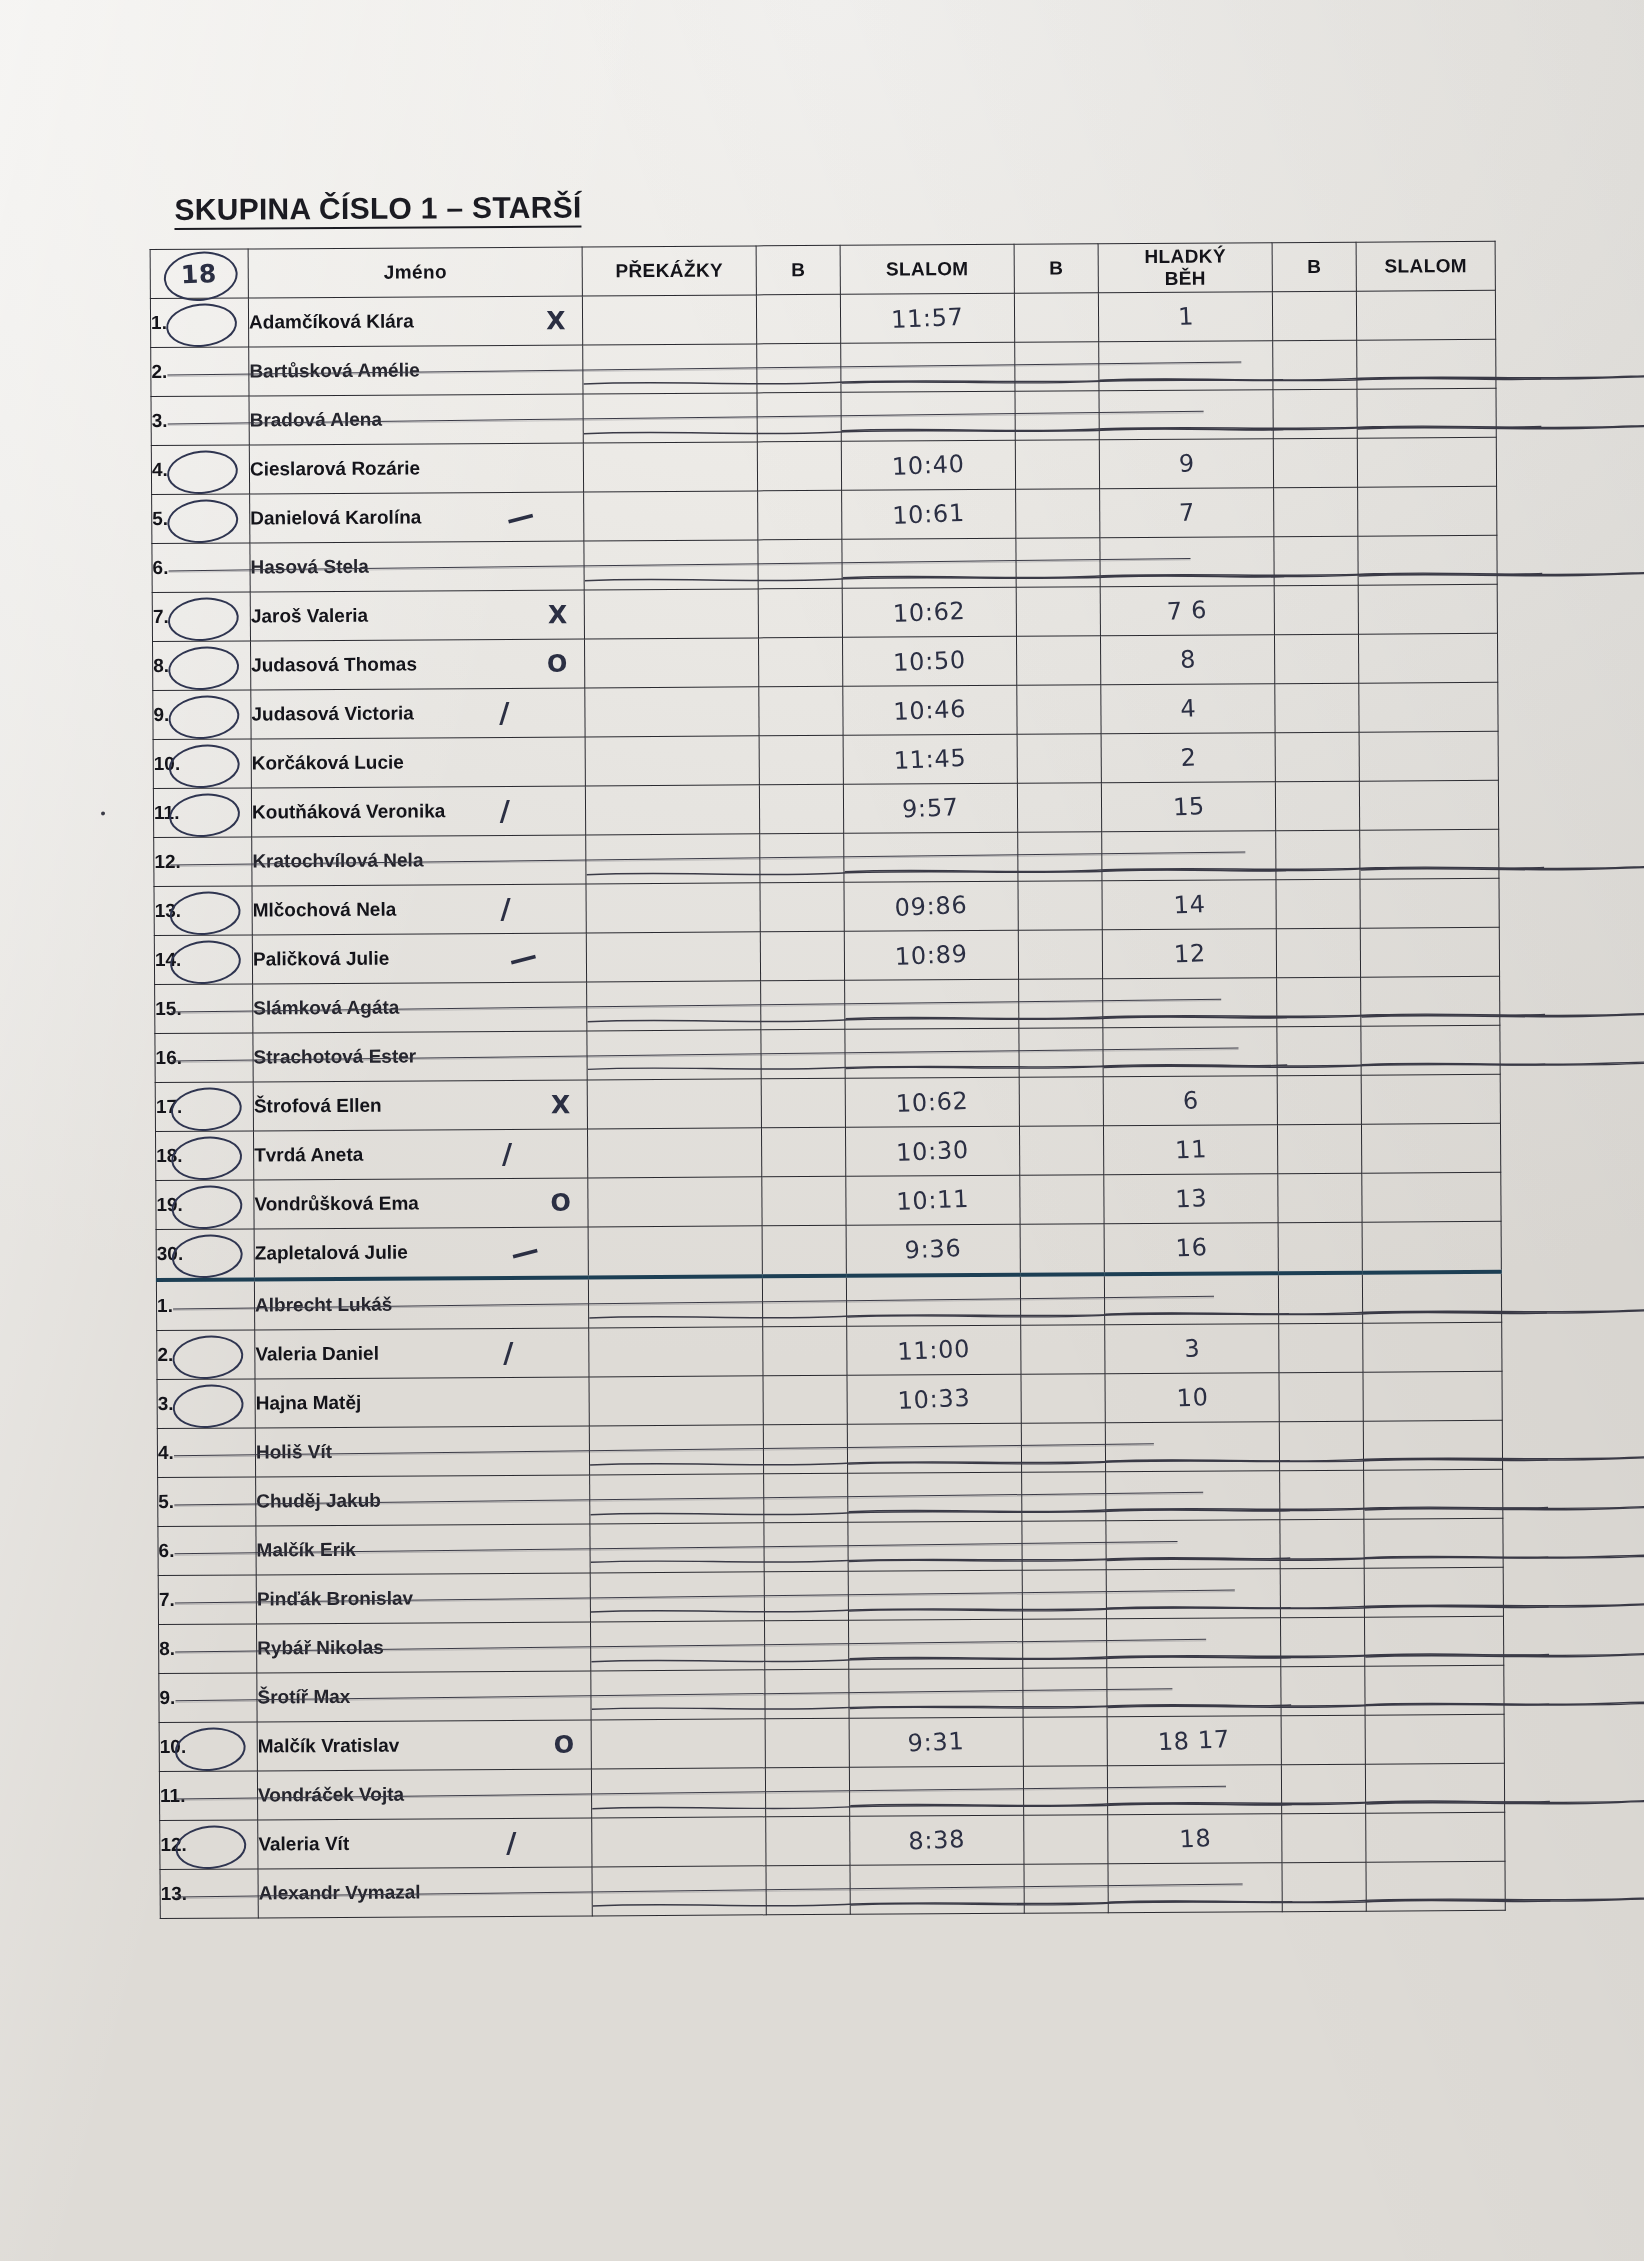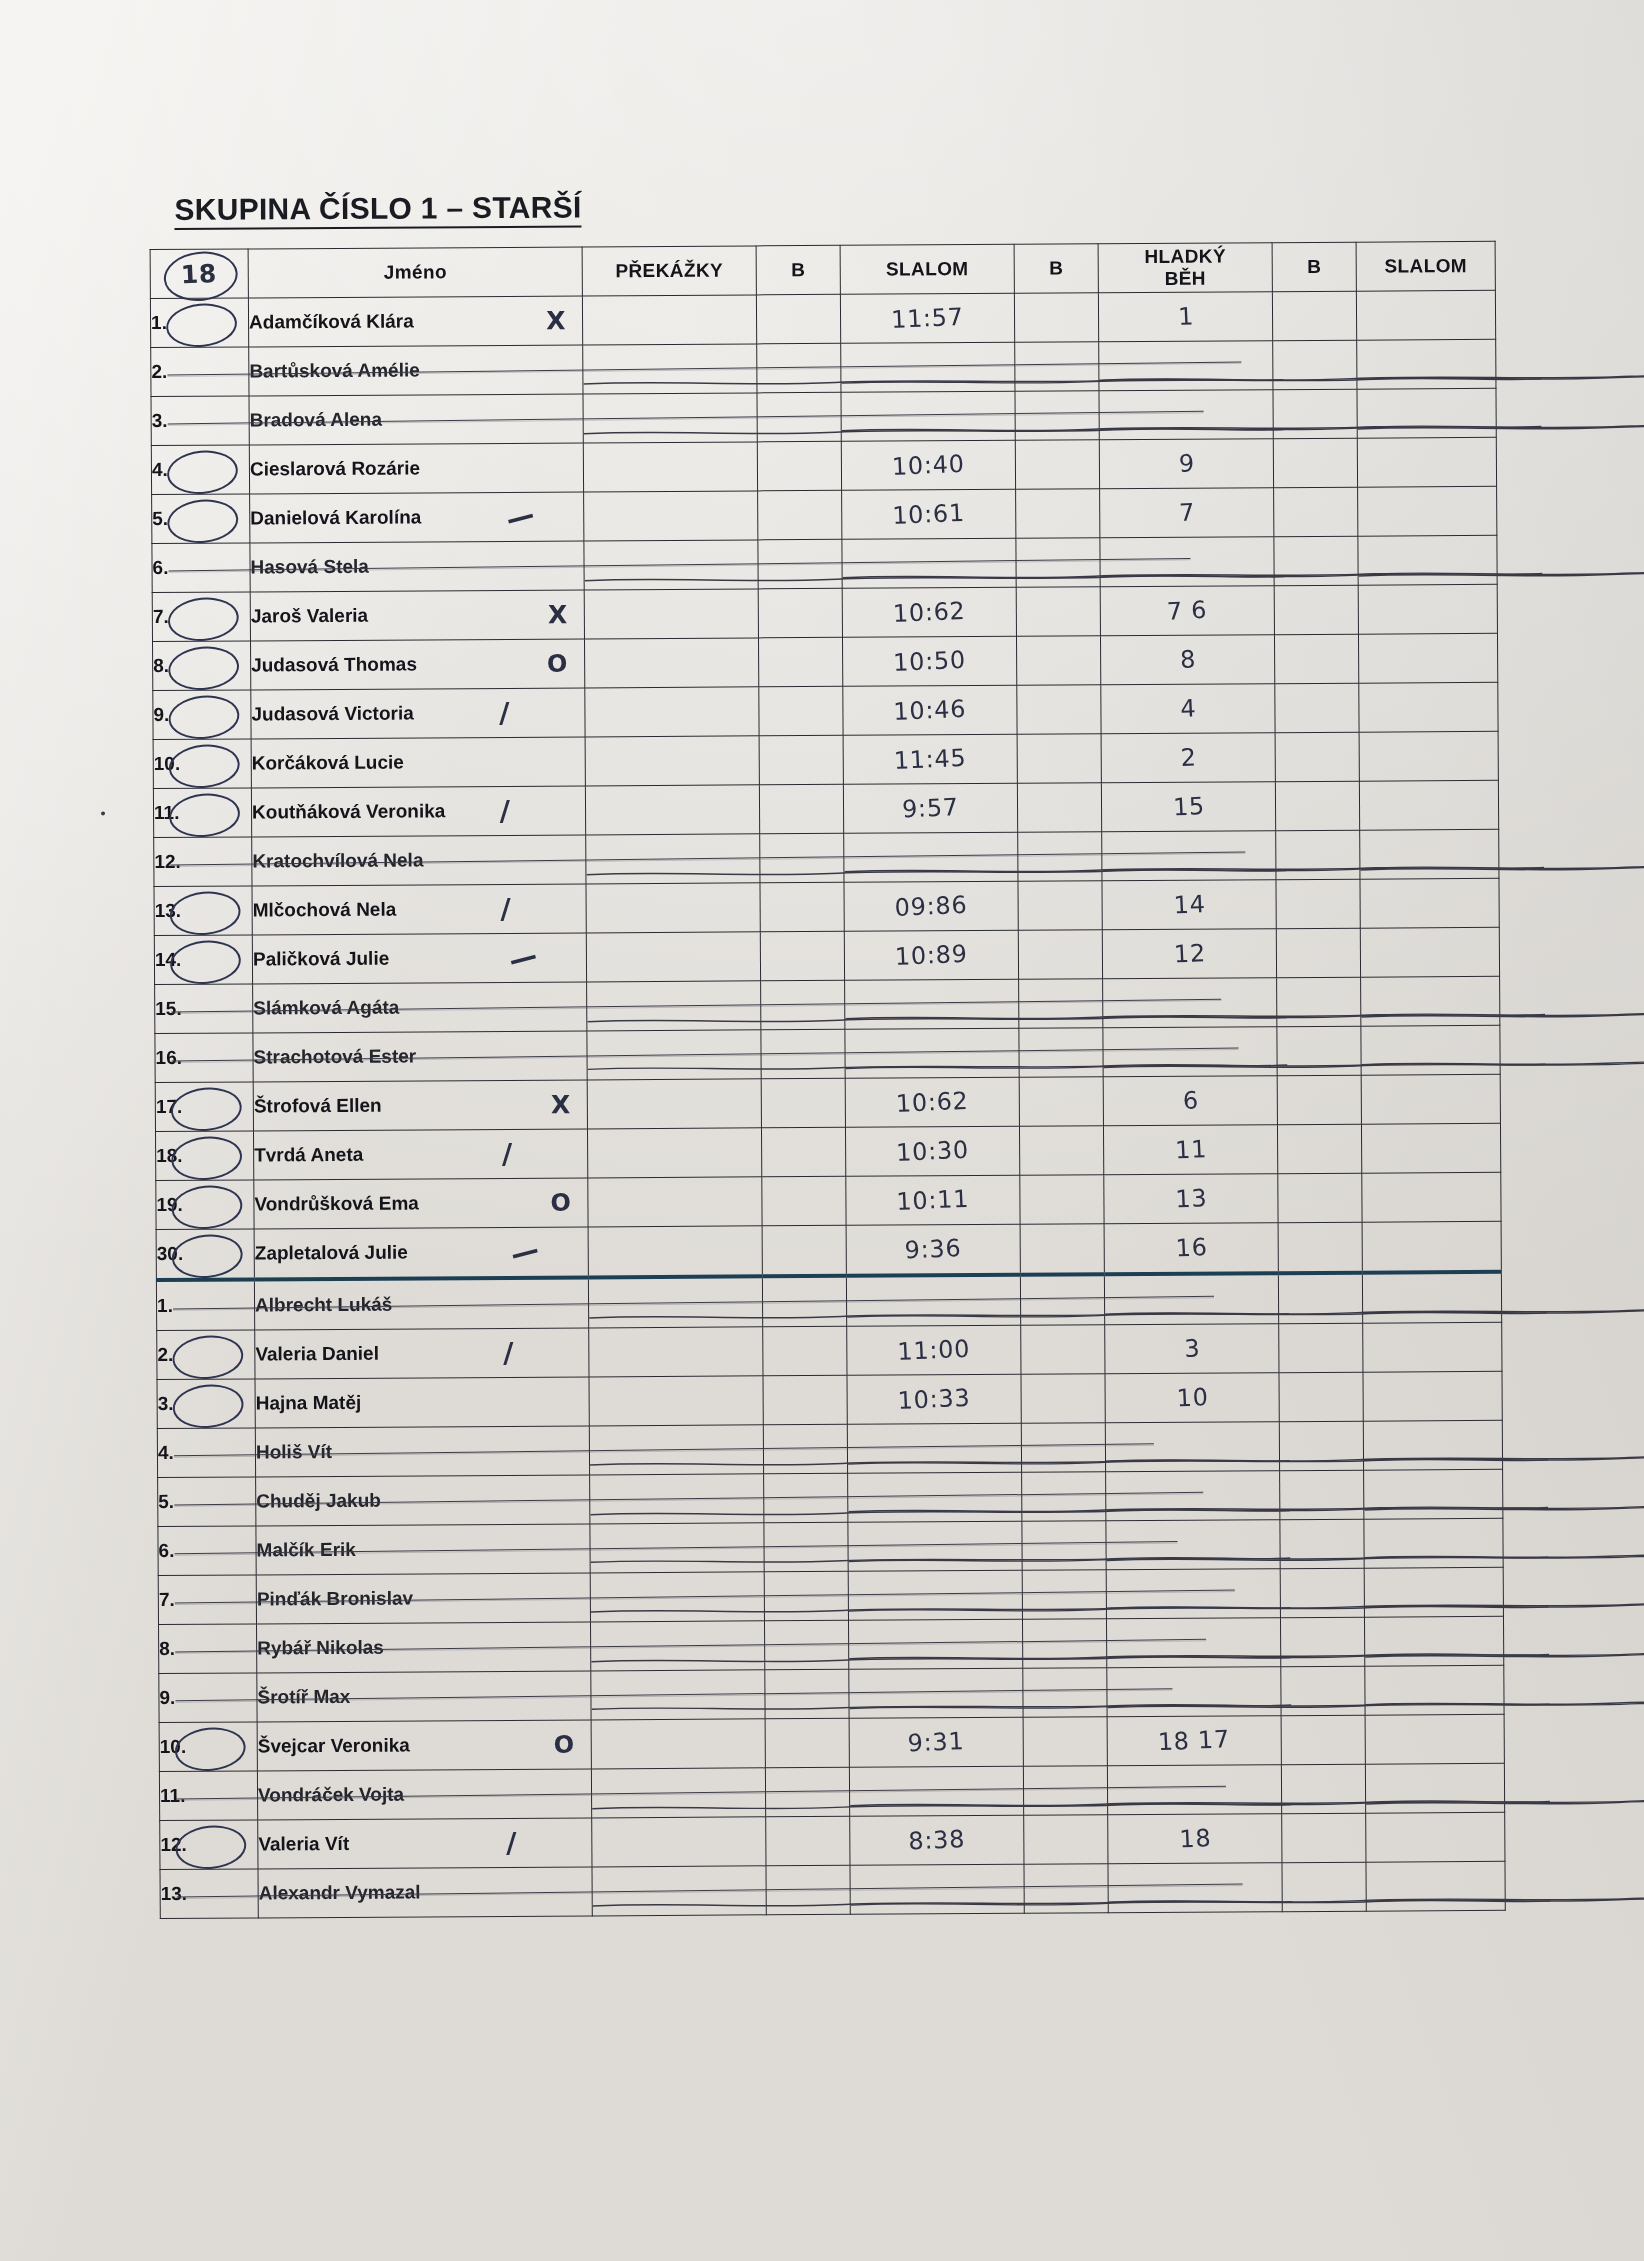--- a/index.html
+++ b/index.html
@@ -765,21 +765,21 @@
             </td>
             <td class="hand"></td>
             <td class="hand">
               <svg class="wave" viewBox="0 0 1000 14" preserveAspectRatio="none">
                 <path d="M0,7 C120,2 230,12 360,7 C500,2 620,11 760,6 C870,3 940,10 1000,7" fill="none" stroke="#3a3a46" stroke-width="2"></path>
               </svg>
             </td>
           </tr>
           <tr>
             <td class="num circled">10.</td>
-            <td class="name"><span>Švejcar Veronika</span><span class="mark o">O</span></td>
+            <td class="name"><span>Malčík Vratislav</span><span class="mark o">O</span></td>
             <td class="hand"></td>
             <td class="hand"></td>
             <td class="hand"><span class="hw">9:31</span></td>
             <td class="hand"></td>
             <td class="hand"><span class="hw">18 17</span></td>
             <td class="hand"></td>
             <td class="hand"></td>
           </tr>
           <tr>
             <td class="num">11.</td>

